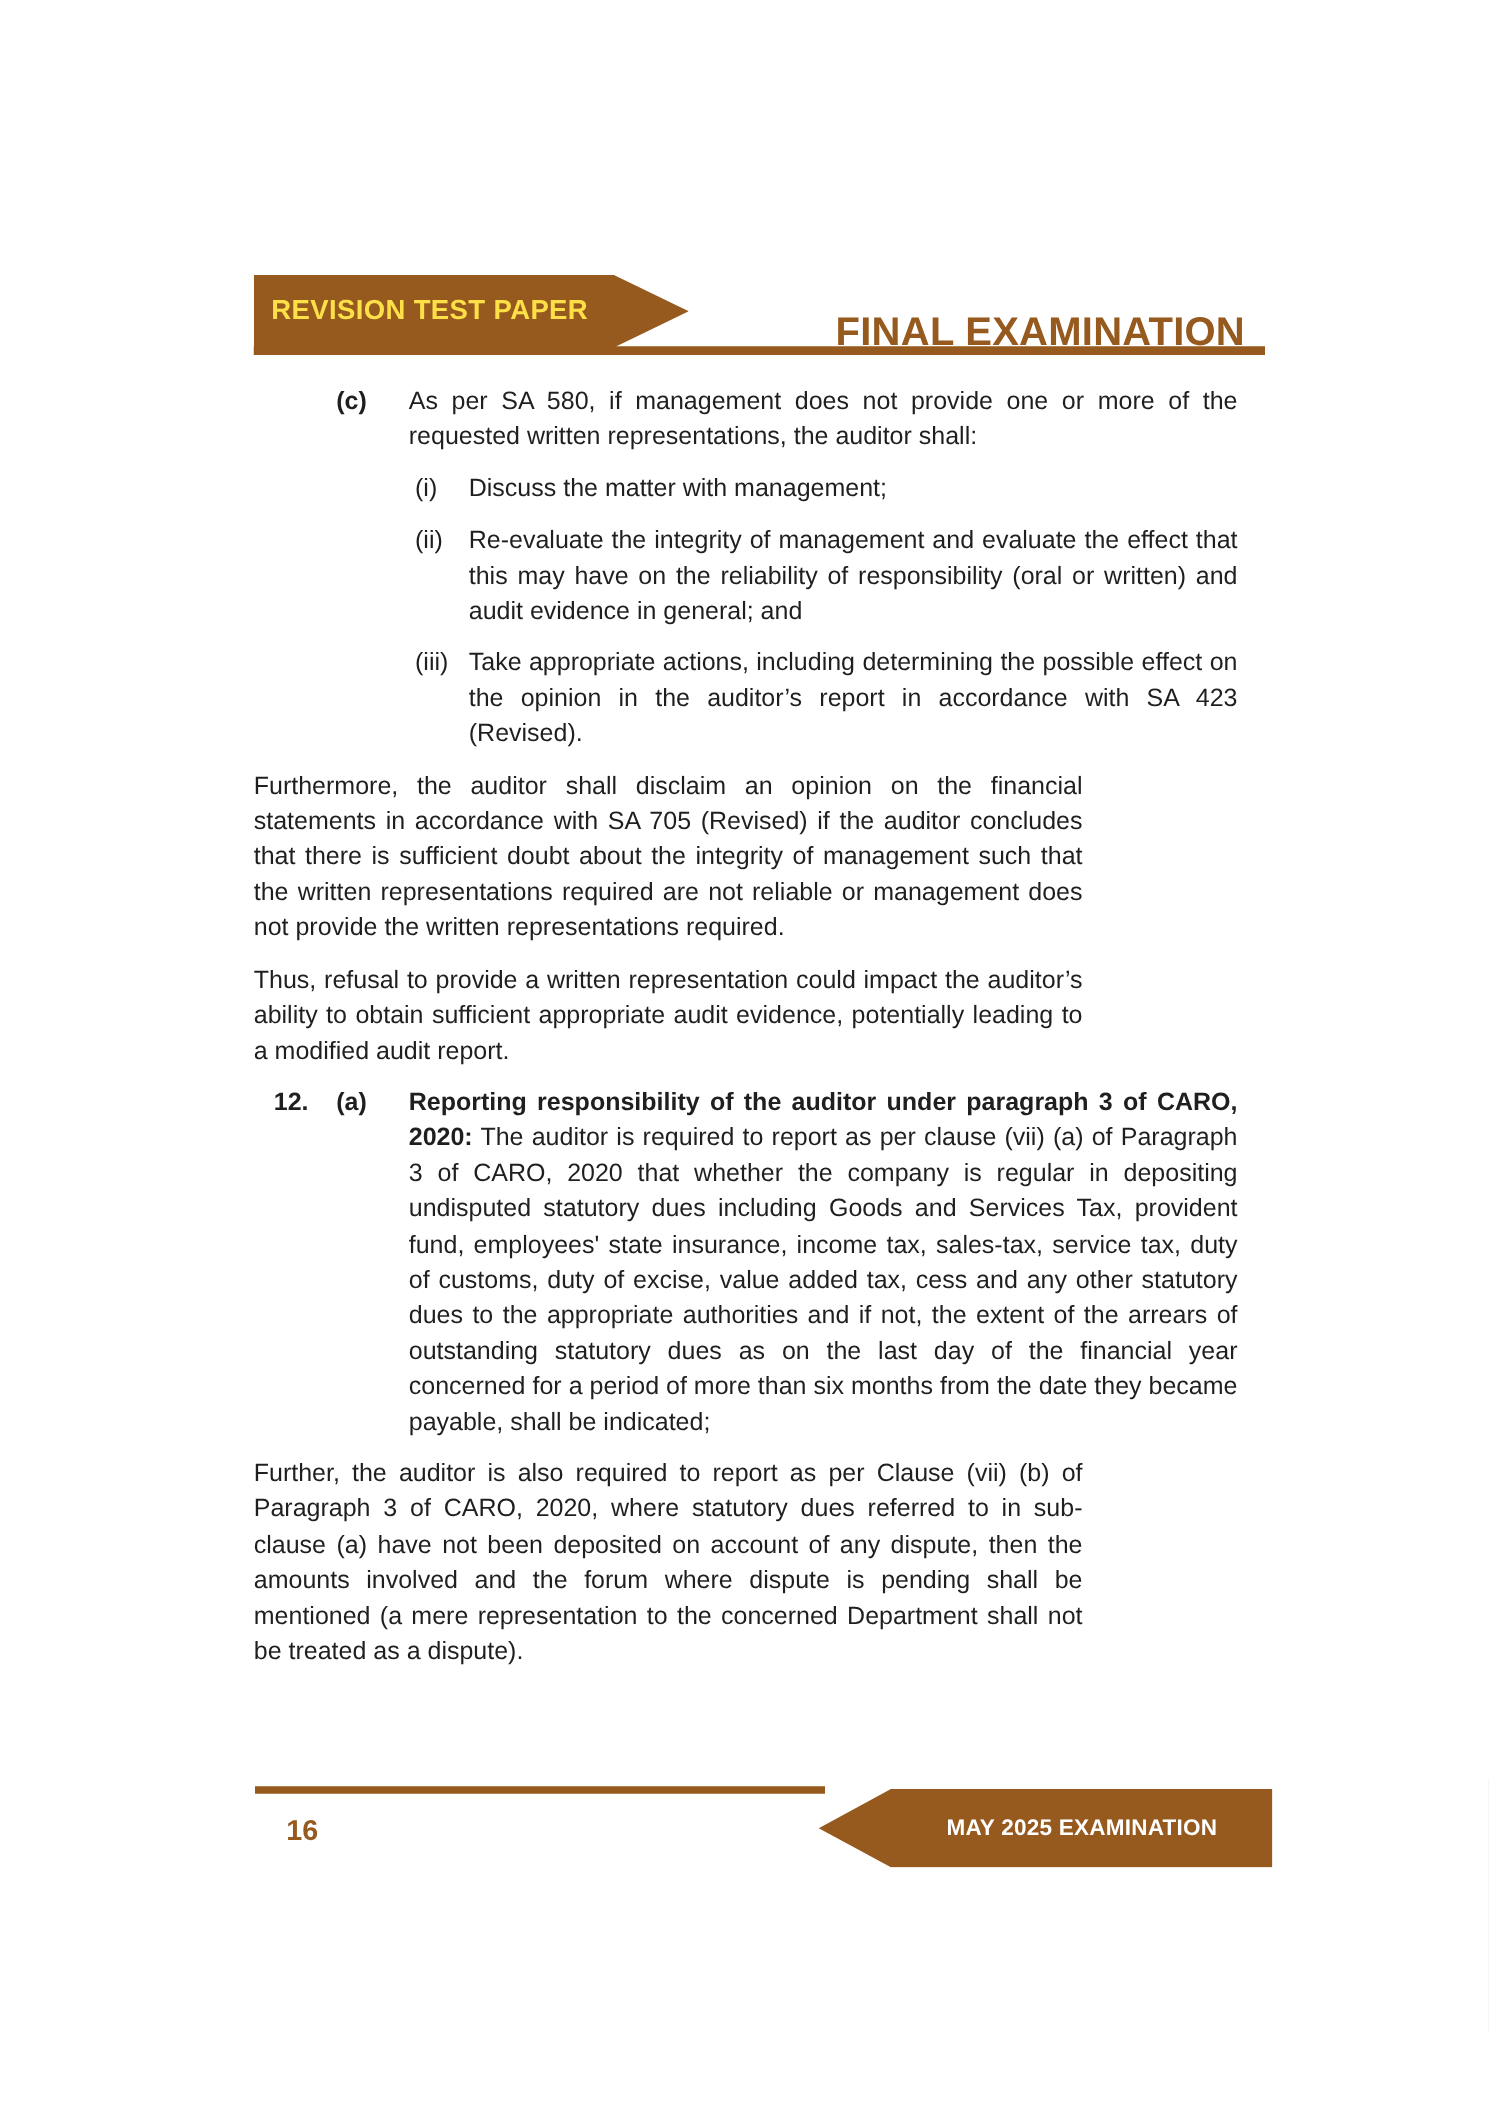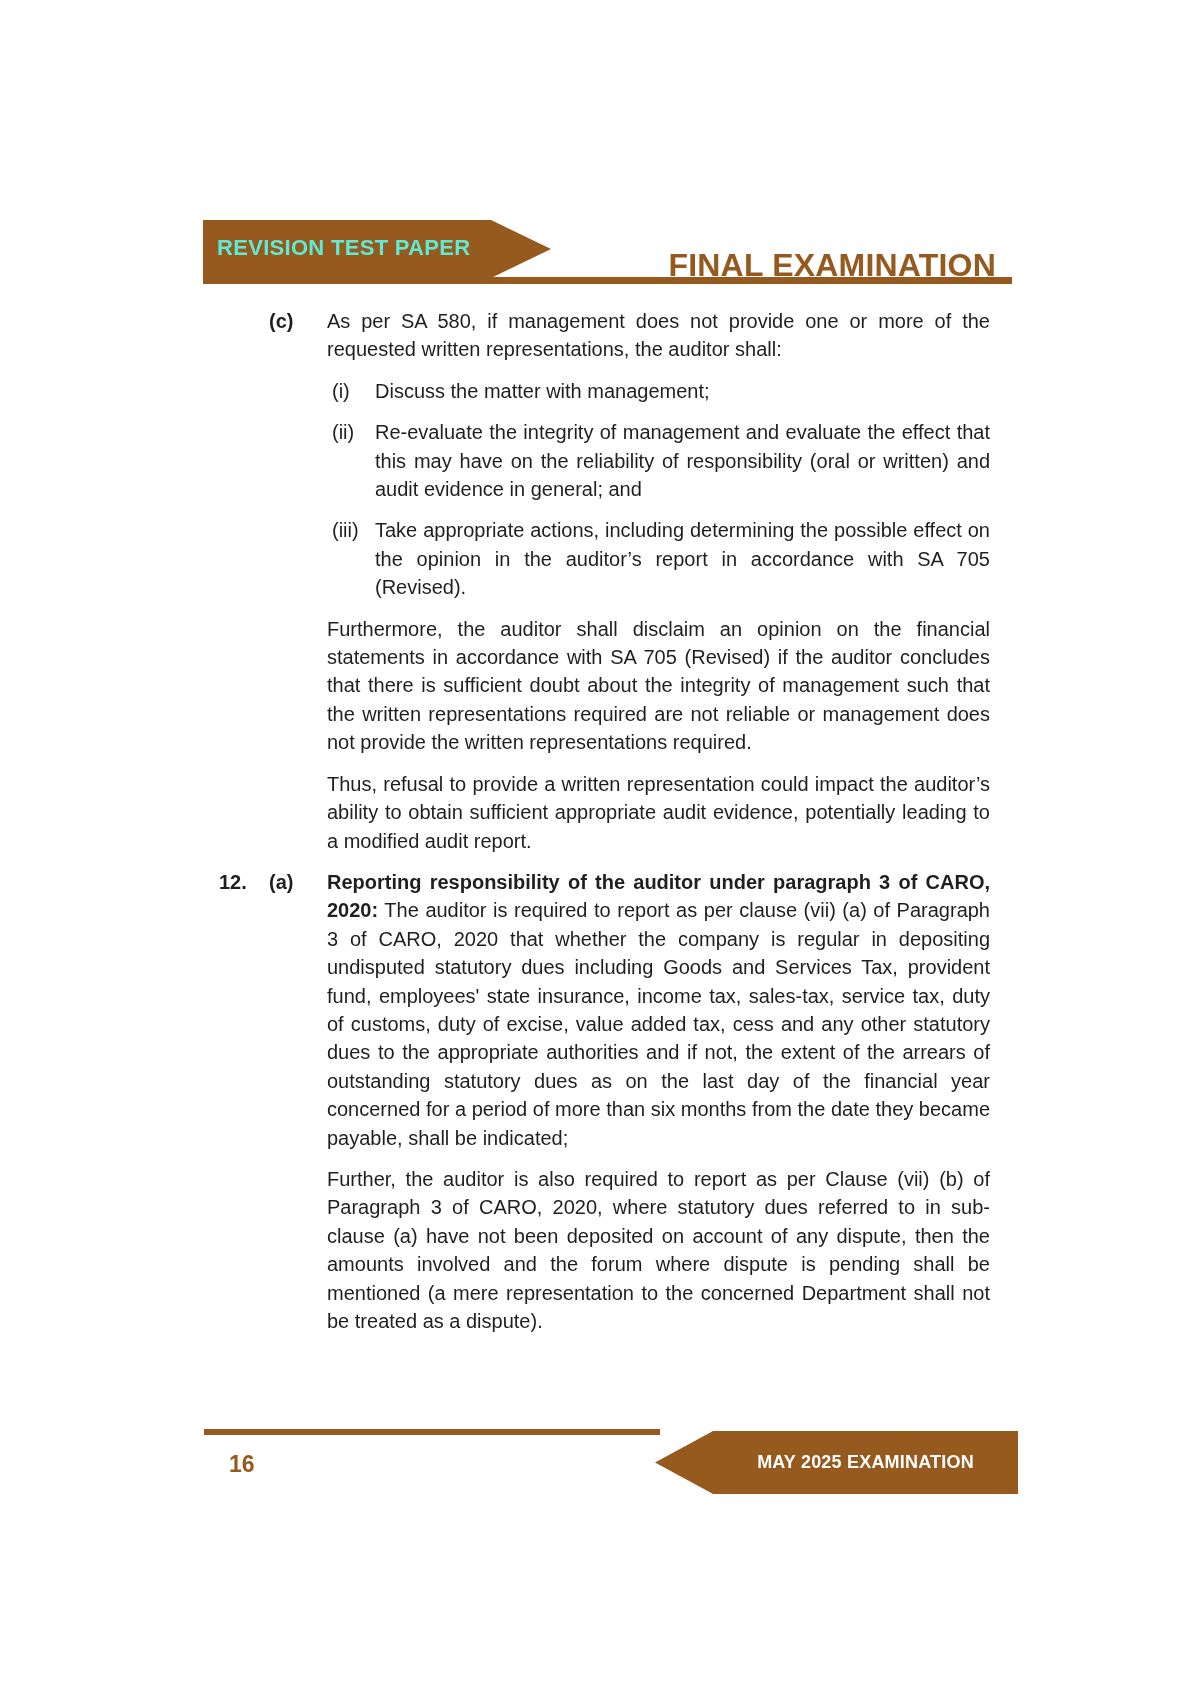--- a/index.html
+++ b/index.html
@@ -25,21 +25,21 @@
   .header-banner {
     position:absolute; left:203px; top:220px;
     width:348px; height:58px;
     background:var(--accent);
     clip-path:polygon(0 0, 82.8% 0, 100% 50%, 82.8% 100%, 0 100%);
     display:flex; align-items:center;
     padding-left:14px; padding-bottom:2px;
     z-index:2;
   }
   .header-banner span {
-    color:#5eead4; font-weight:bold; font-size:22px; letter-spacing:0.3px;
+    color:#fde047; font-weight:bold; font-size:22px; letter-spacing:0.3px;
   }
   .header-right {
     position:absolute; left:203px; top:247px; width:809px;
     text-align:right; padding-right:16px;
     color:var(--accent); font-weight:bold; font-size:32px; letter-spacing:0.2px;
   }
 
   
   .content {
     position:absolute; left:203px; top:307px; width:787px;
@@ -47,21 +47,21 @@
   }
   .content p, .content .row { margin-bottom:13px; }
   .row { display:flex; }
   .row.lvl1 { padding-left:66px; }
   .row.lvl0 { padding-left:16px;justify-content:space-between; }
   .row.lvl2 { padding-left:129px; }
   .col-num  { flex:0 0 50px; font-weight:bold; }
   .col-lbl  { flex:0 0 58px; font-weight:bold; }
   .col-rlbl { flex:0 0 43px; }
   .txt { flex:1; text-align:justify; }
-  .indent-p { margin-left:124px; width:663px; text-align:justify; }
+  .indent-p { width:663px; text-align:justify; }
   .bold { font-weight:bold; }
 
   
   .footer-rule {
     position:absolute; left:204px; top:1429px;
     width:456px; height:6px;
     background:var(--accent);
   }
   .page-number {
     position:absolute; left:229px; top:1451px;
@@ -103,21 +103,21 @@
         <div class="txt">Discuss the matter with management;</div>
       </div>
 
       <div class="row lvl2">
         <span class="col-rlbl">(ii)</span>
         <div class="txt">Re-evaluate the integrity of management and evaluate the effect that this may have on the reliability of responsibility (oral or written) and audit evidence in general; and</div>
       </div>
 
       <div class="row lvl2">
         <span class="col-rlbl">(iii)</span>
-        <div class="txt">Take appropriate actions, including determining the possible effect on the opinion in the auditor’s report in accordance with SA 705 (Revised).</div>
+        <div class="txt">Take appropriate actions, including determining the possible effect on the opinion in the auditor’s report in accordance with SA 423 (Revised).</div>
       </div>
 
       <p class="indent-p">Furthermore, the auditor shall disclaim an opinion on the financial statements in accordance with SA 705 (Revised) if the auditor concludes that there is sufficient doubt about the integrity of management such that the written representations required are not reliable or management does not provide the written representations required.</p>
       <p class="indent-p">Thus, refusal to provide a written representation could impact the auditor’s ability to obtain sufficient appropriate audit evidence, potentially leading to a modified audit report.</p>
     </section>
 
     <section>
       <div class="row lvl0">
         <span class="col-num">12.</span>
         <span class="col-lbl">(a)</span>

